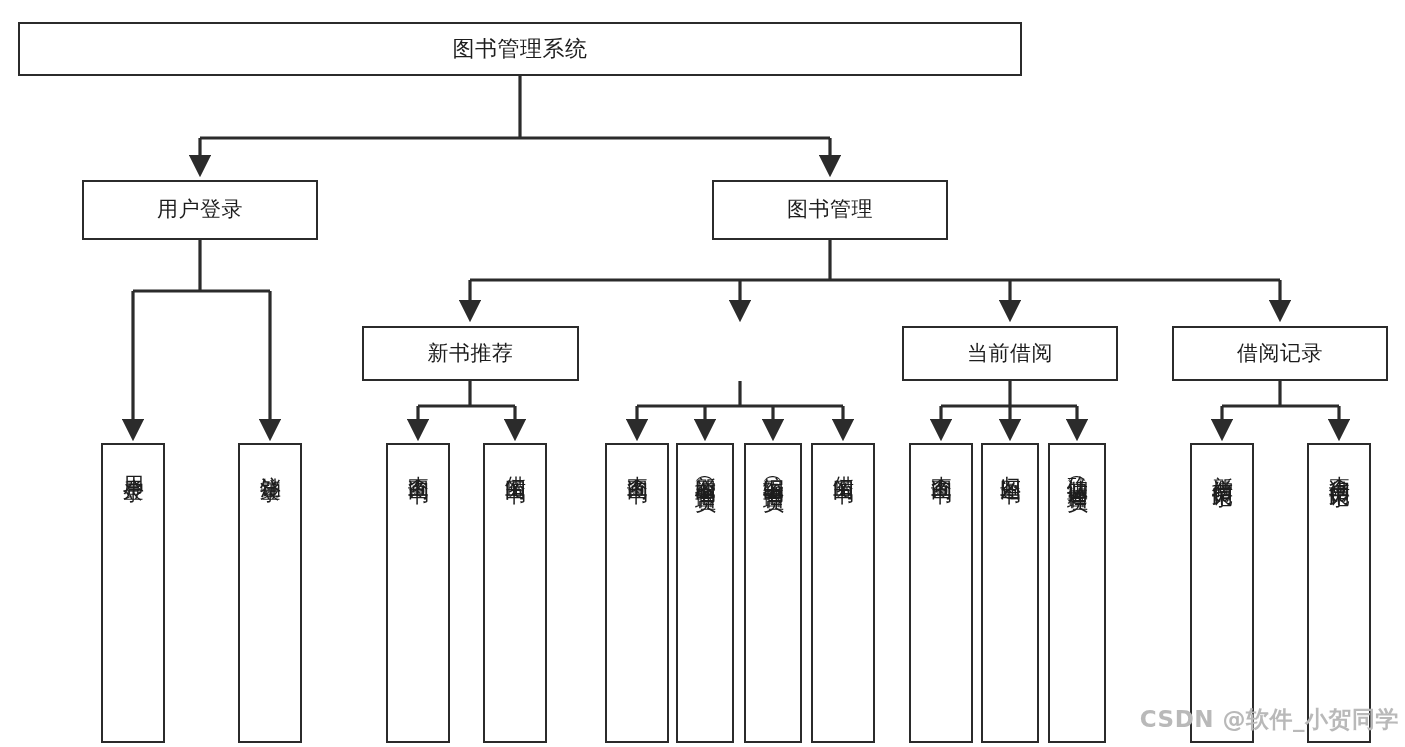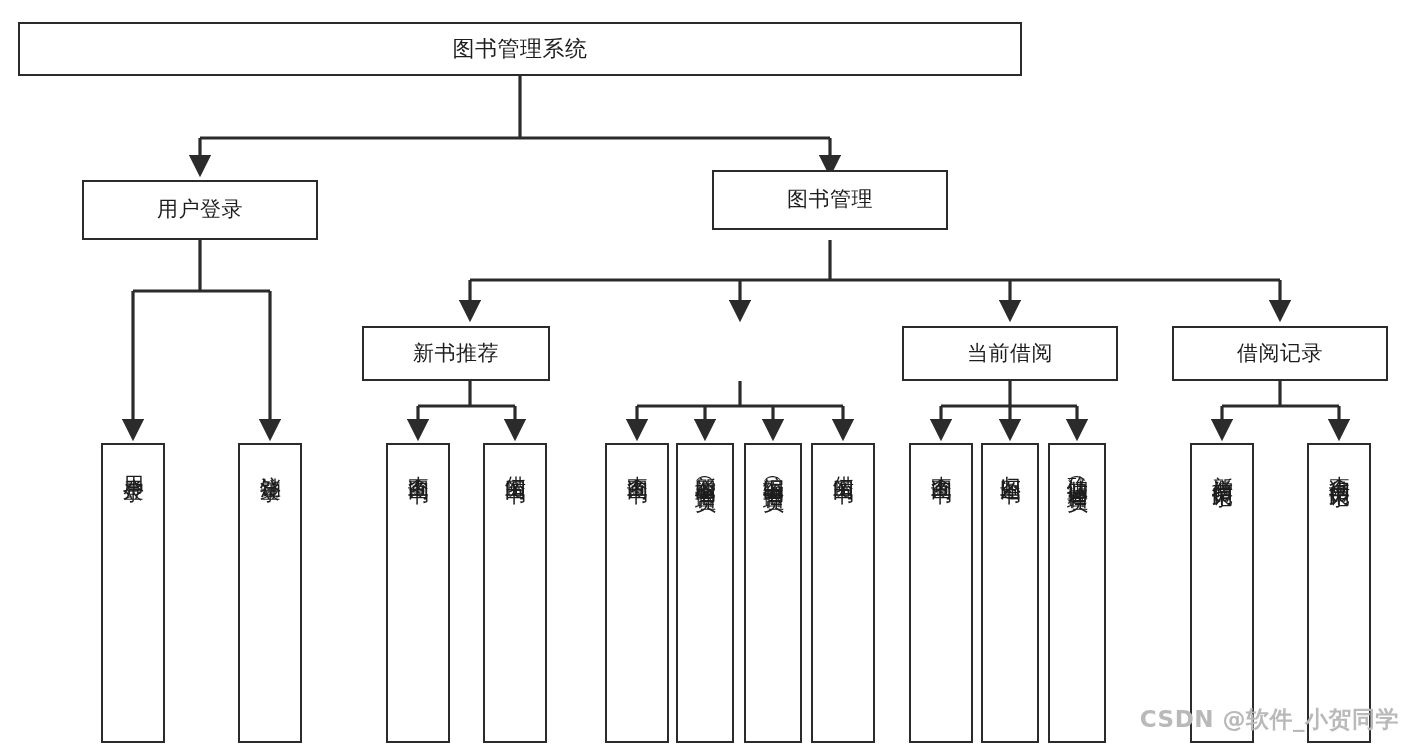--- a/index.html
+++ b/index.html
@@ -125,25 +125,25 @@
     </g>
   </svg>
 
   <div class="node root" style="left:18px; top:14px; width:1004px; height:54px;">
     <span class="lbl">图书管理系统</span>
   </div>
 
   <div class="node" style="left:82px; top:172px; width:236px; height:60px;">
     <span class="lbl">用户登录</span>
   </div>
-  <div class="node" style="left:712px; top:162px; width:236px; height:60px;">
+  <div class="node" style="left:712px; top:172px; width:236px; height:60px;">
     <span class="lbl">图书管理</span>
   </div>
 
-  <div class="node" style="left:362px; top:318px; width:188px; height:55px;">
+  <div class="node" style="left:362px; top:318px; width:217px; height:55px;">
     <span class="lbl">新书推荐</span>
   </div>
   <div class="node" style="left:1172px; top:318px; width:216px; height:55px;">
     <span class="lbl">借阅记录</span>
   </div>
   <div class="node" style="left:902px; top:318px; width:216px; height:55px;">
     <span class="lbl">当前借阅</span>
   </div>
 
   <div class="node leaf" style="left:101px; top:435px; width:64px; height:300px;">

